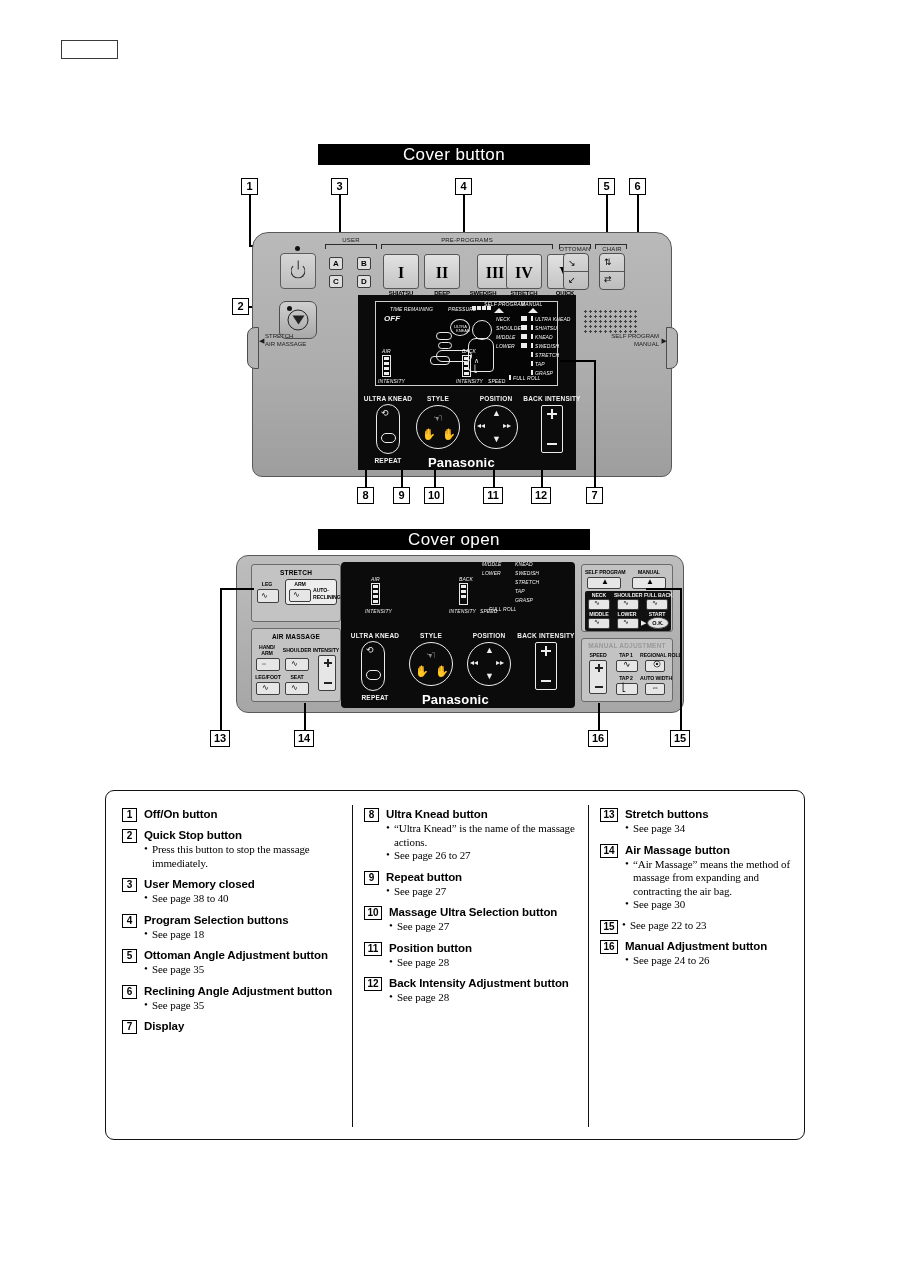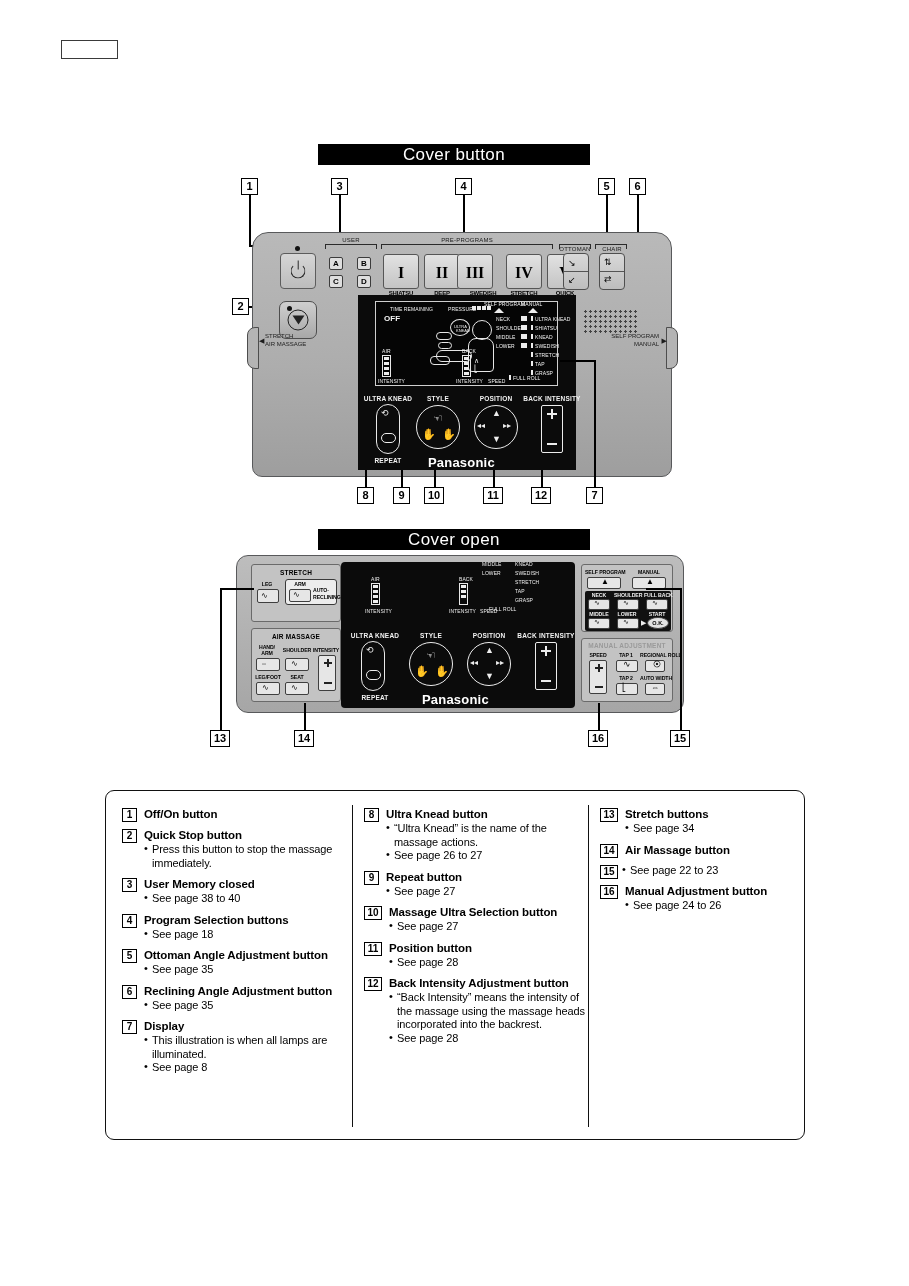--- a/index.html
+++ b/index.html
@@ -119,21 +119,21 @@
     background:#b4b4b4;
   }
 
   
   .lcd{
     position:absolute; background:#050505; border:1.6px solid #cfcfcf;
   }
   #lcd-closed{ left:122px; top:68px; width:183px; height:85px; }
   .lcd-t{
     position:absolute; color:#f4f4f4; font-size:5px; letter-spacing:.1px;
-    font-family:"Liberation Sans",sans-serif; white-space:nowrap;
+    font-family:"Liberation Sans",sans-serif; white-space:nowrap;font-style:italic;
   }
   .lcd-bar{
     position:absolute; border:1px solid #e8e8e8; width:9px;
   }
   .lcd-seg{ position:absolute; background:#ededed; }
   .lcd-chev{
     position:absolute; width:0;height:0;
     border-left:5px solid transparent; border-right:5px solid transparent;
     border-bottom:5px solid #ededed;
   }
@@ -221,21 +221,21 @@
   .num.w{ width:18px; }
   .etitle{
     margin-left:22px; font-size:11.5px; font-weight:bold;
     line-height:14px; letter-spacing:-.1px;
   }
   .etitle.w{ margin-left:25px; }
   .bullets{ margin-left:22px; margin-top:1px; }
   .etitle.w + .bullets{ margin-left:25px; }
   .bul{
     font-size:11px; line-height:13.5px; padding-left:8px;
-    position:relative; letter-spacing:-.1px;
+    position:relative; letter-spacing:-.1px;font-family:Liberation Serif, serif;
   }
   .bul::before{
     content:"\2022"; position:absolute; left:0; top:-1px; font-size:11px;
   }
 </style>
 </head>
 <body>
 
 <div class="hdr-box"></div>
 
@@ -286,21 +286,21 @@
 
   <div class="user-btn" style="left:76px; top:24px;">A</div>
   <div class="user-btn" style="left:104px; top:24px;">B</div>
   <div class="user-btn" style="left:76px; top:42px;">C</div>
   <div class="user-btn" style="left:104px; top:42px;">D</div>
 
   <div class="pp-btn" style="left:130px;">I</div>
   <div class="pp-sub" style="left:125px;">SHIATSU</div>
   <div class="pp-btn" style="left:171px;">II</div>
   <div class="pp-sub" style="left:166px;">DEEP</div>
-  <div class="pp-btn" style="left:204px;">III</div>
+  <div class="pp-btn" style="left:224px;">III</div>
   <div class="pp-sub" style="left:207px;">SWEDISH</div>
   <div class="pp-btn" style="left:253px;">IV</div>
   <div class="pp-sub" style="left:248px;">STRETCH</div>
   <div class="pp-btn" style="left:294px;">V</div>
   <div class="pp-sub" style="left:289px;">QUICK</div>
 
   <div class="ang-btn" style="left:310px;">
     <div style="position:absolute;left:0;right:0;top:17px;height:1px;background:#555;"></div>
     <div style="position:absolute;left:4px;top:4px;font-size:9px;">↘</div>
     <div style="position:absolute;left:4px;top:21px;font-size:9px;">↙</div>
@@ -671,24 +671,20 @@
       <div class="entry">
         <div class="num">6</div>
         <div class="etitle">Reclining Angle Adjustment button</div>
         <div class="bullets">
           <div class="bul">See page 35</div>
         </div>
       </div>
       <div class="entry">
         <div class="num">7</div>
         <div class="etitle">Display</div>
-        <div class="bullets">
-          <div class="bul">This illustration is when all lamps are illuminated.</div>
-          <div class="bul">See page 8</div>
-        </div>
       </div>
     </div>
   <div class="legend-col" id="col2">
       <div class="entry">
         <div class="num">8</div>
         <div class="etitle">Ultra Knead button</div>
         <div class="bullets">
           <div class="bul">“Ultra Knead” is the name of the massage actions.</div>
           <div class="bul">See page 26 to 27</div>
         </div>
@@ -711,36 +707,39 @@
         <div class="num w">11</div>
         <div class="etitle w">Position button</div>
         <div class="bullets">
           <div class="bul">See page 28</div>
         </div>
       </div>
       <div class="entry">
         <div class="num w">12</div>
         <div class="etitle w">Back Intensity Adjustment button</div>
         <div class="bullets">
-          <div class="bul">“Back Intensity” means the intensity of the massage using the massage heads incorporated into the backrest.</div>
           <div class="bul">See page 28</div>
         </div>
       </div>
     </div>
   <div class="legend-col" id="col3">
       <div class="entry">
         <div class="num w">13</div>
         <div class="etitle w">Stretch buttons</div>
         <div class="bullets">
           <div class="bul">See page 34</div>
         </div>
       </div>
       <div class="entry">
         <div class="num w">14</div>
         <div class="etitle w">Air Massage button</div>
+        <div class="bullets">
+          <div class="bul">“Air Massage” means the method of massage from expanding and contracting the air bag.</div>
+          <div class="bul">See page 30</div>
+        </div>
       </div>
       <div class="entry">
         <div class="num w">15</div>
         <div class="bullets">
           <div class="bul">See page 22 to 23</div>
         </div>
       </div>
       <div class="entry">
         <div class="num w">16</div>
         <div class="etitle w">Manual Adjustment button</div>

